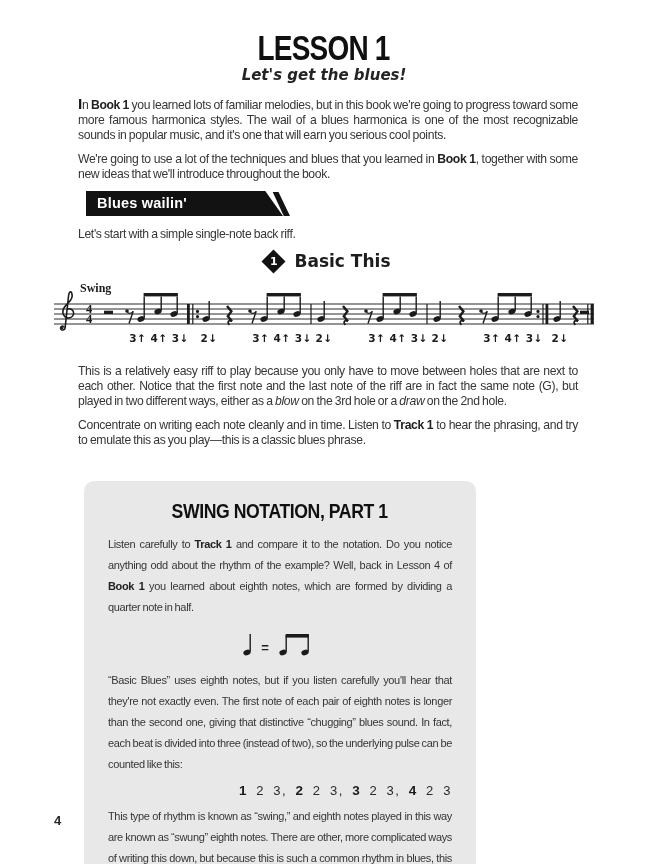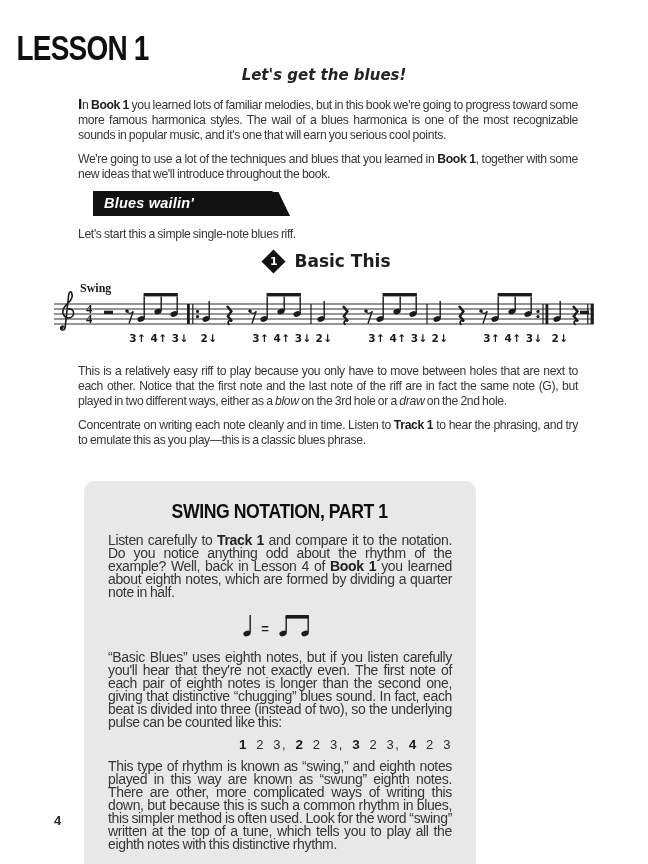--- a/index.html
+++ b/index.html
@@ -1,38 +1,38 @@
 <!DOCTYPE html>
 <html><head>
 <meta charset="utf-8">
 <style>
   html,body { margin:0; padding:0; background:#ffffff; }
   .page {
     position:relative; width:648px; height:864px; background:#ffffff;
     font-family:"Liberation Sans", sans-serif; color:#333; overflow:hidden;
   }
   
-  .h1 { position:absolute; top:28px; left:0; right:0; }
+  .h1 { position:absolute; top:28px; left:0; right:0; text-align:center; }
   .h1 span { display:inline-block; transform:scaleX(0.80); transform-origin:center;
              font-weight:bold; font-size:35px; letter-spacing:-1px; color:#101010; }
   .sub { position:absolute; top:66px; left:0; right:0; text-align:center;
          font-family:"DejaVu Sans", sans-serif; font-style:italic; font-weight:bold;
          font-size:15px; color:#242424; }
   
   .colA { position:absolute; left:78px; top:96px; width:500px; }
   .colB { position:absolute; left:78px; top:364px; width:500px; }
   p.body { margin:0 0 9px 0; font-size:12.2px; line-height:15px; text-align:justify;
            letter-spacing:-0.35px; word-spacing:-0.6px; color:#363636; }
   .b { font-weight:bold; color:#222; }
   .i { font-style:italic; }
   .initial { font-weight:bold; font-size:15.5px; color:#1a1a1a; }
   
   .banner { position:relative; height:25px; width:230px; margin:4px 0 11px 0; }
-  .banner-main { position:absolute; left:15px; top:0; width:197px; height:25px; background:#121212;
-                 clip-path:polygon(0 0, 91% 0, 100% 100%, 0 100%);font-style:italic; }
+  .banner-main { position:absolute; left:8px; top:0; width:197px; height:25px; background:#121212;
+                 clip-path:polygon(0 0, 91% 0, 100% 100%, 0 100%); }
   .banner-main span { display:block; color:#fff; font-weight:bold; font-size:14.5px;
                       line-height:24px; padding-left:11px; letter-spacing:0.2px; }
   .banner-tail { position:absolute; left:188px; top:0; width:24px; height:25px; background:#121212;
                  clip-path:polygon(28% 4%, 52% 4%, 100% 100%, 74% 100%); }
   
   .ex-head { display:flex; justify-content:center; align-items:center; gap:12px; margin-top:4px; }
   .diamond { width:17px; height:17px; background:#121212; transform:rotate(45deg);
              display:flex; align-items:center; justify-content:center; }
   .diamond span { transform:rotate(-45deg); color:#fff; font-weight:bold; font-size:11px;
                   font-family:"DejaVu Sans", sans-serif; }
@@ -43,21 +43,21 @@
   .music-svg .swing { font:bold 12px "Liberation Serif", serif; fill:#1b1b1b; }
   .music-svg .ts { font:bold 12.5px "Liberation Serif", serif; text-anchor:middle; fill:#1b1b1b; }
   .music-svg .tab { font:bold 10.5px "DejaVu Sans", sans-serif; text-anchor:middle;
                     letter-spacing:0.5px; fill:#1b1b1b; }
   
   .graybox { position:absolute; left:84px; top:481px; width:392px; min-height:320px;
              background:#e8e8e8; border-radius:10px; padding:13px 24px 12px 24px; box-sizing:border-box; }
   .graybox h2 { margin:2px 0 10px 0; text-align:center; }
   .graybox h2 span { display:inline-block; transform:scaleX(0.84); transform-origin:center;
                      font-weight:bold; font-size:21px; letter-spacing:-0.5px; color:#101010; }
-  .graybox p.body { font-size:14px; line-height:13px; margin-bottom:8px; }
+  .graybox p.body { font-size:11px; line-height:21px; margin-bottom:8px; }
   .equation { display:flex; justify-content:center; margin:3px 0 8px 0; }
   .equation .eq { font:bold 13px "Liberation Sans", sans-serif; text-anchor:middle; fill:#1b1b1b; }
   .counting { text-align:right; font-size:13px; letter-spacing:1.6px; word-spacing:3px;
               margin:1px 0 8px 0; color:#2a2a2a; }
   .counting .beat { font-weight:bold; font-size:13.5px; color:#1a1a1a; }
   
   .pagenum { position:absolute; left:54px; top:813px; font-size:13px; font-weight:bold; color:#2a2a2a; }
 </style>
 </head>
 <body>
@@ -73,21 +73,21 @@
     <p class="body"><span class="initial">I</span><span>n </span><span class="b">Book 1</span><span> you learned lots of familiar melodies, but in this book we're going to progress toward some more famous harmonica styles. The wail of a blues harmonica is one of the most recognizable sounds in popular music, and it's one that will earn you serious cool points.</span></p>
     <p class="body"><span>We're going to use a lot of the techniques and blues that you learned in </span><span class="b">Book 1</span><span>, together with some new ideas that we'll introduce throughout the book.</span></p>
 
     <div class="banner">
       <div class="banner-main">
         <span>Blues wailin'</span>
       </div>
       <div class="banner-tail"></div>
     </div>
 
-    <p class="body"><span>Let's start this a simple single-note blues riff.</span></p>
+    <p class="body"><span>Let's start with a simple single-note back riff.</span></p>
 
     <div class="ex-head">
       <div class="diamond">
         <span>1</span>
       </div>
       <div class="ex-title">Basic This</div>
     </div>
   </div>
 
   <div class="music">

